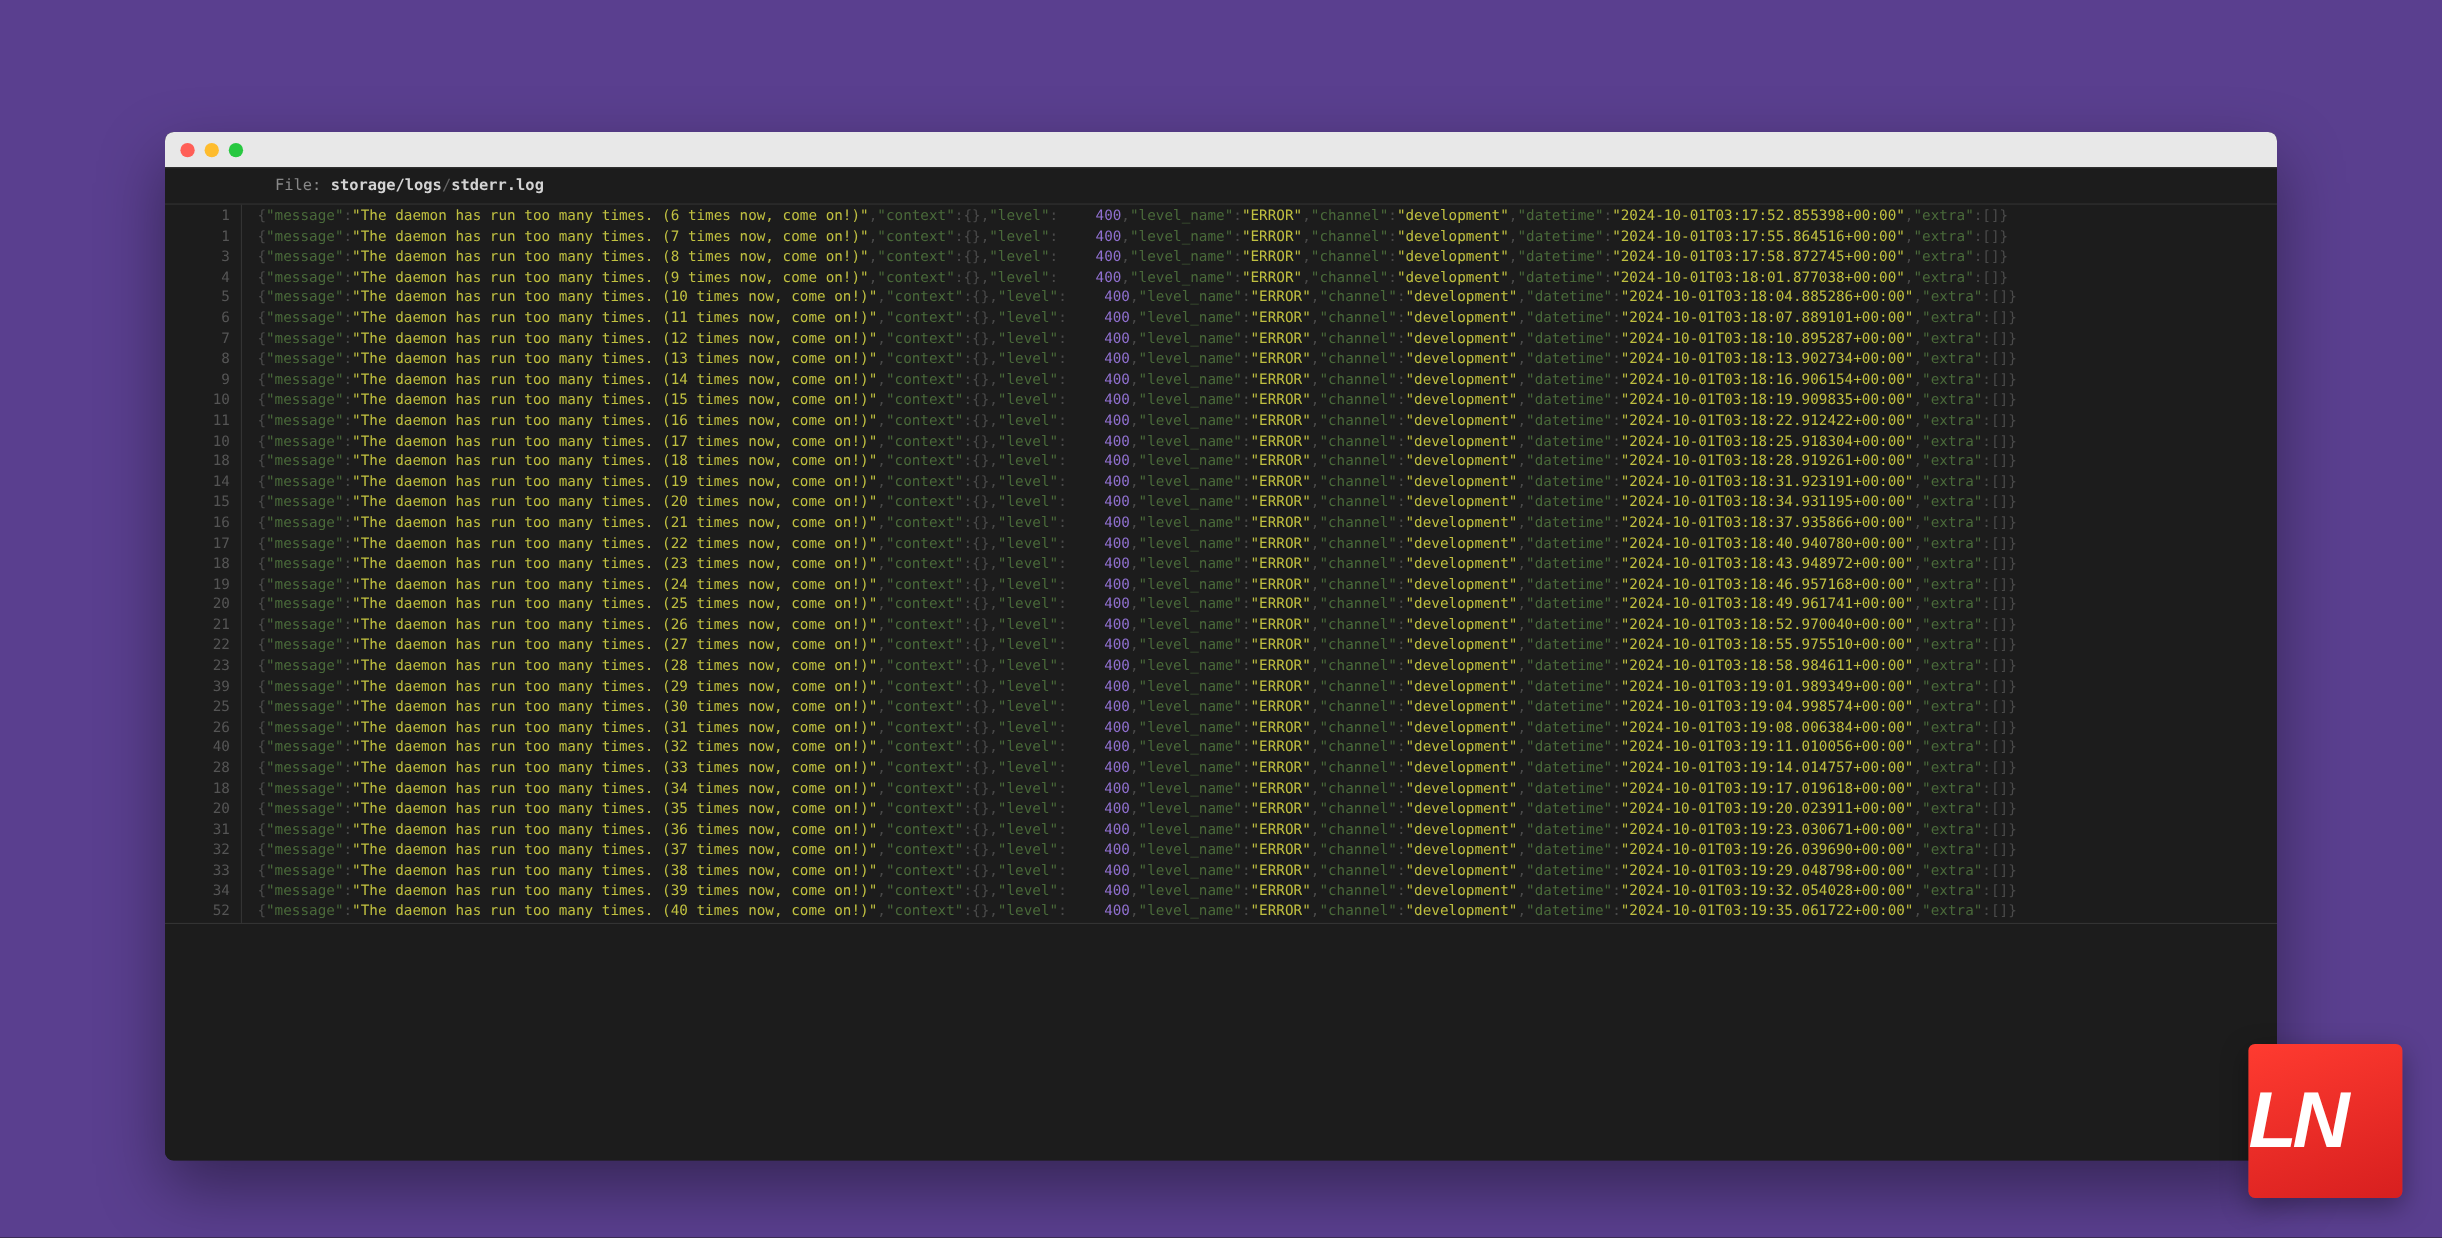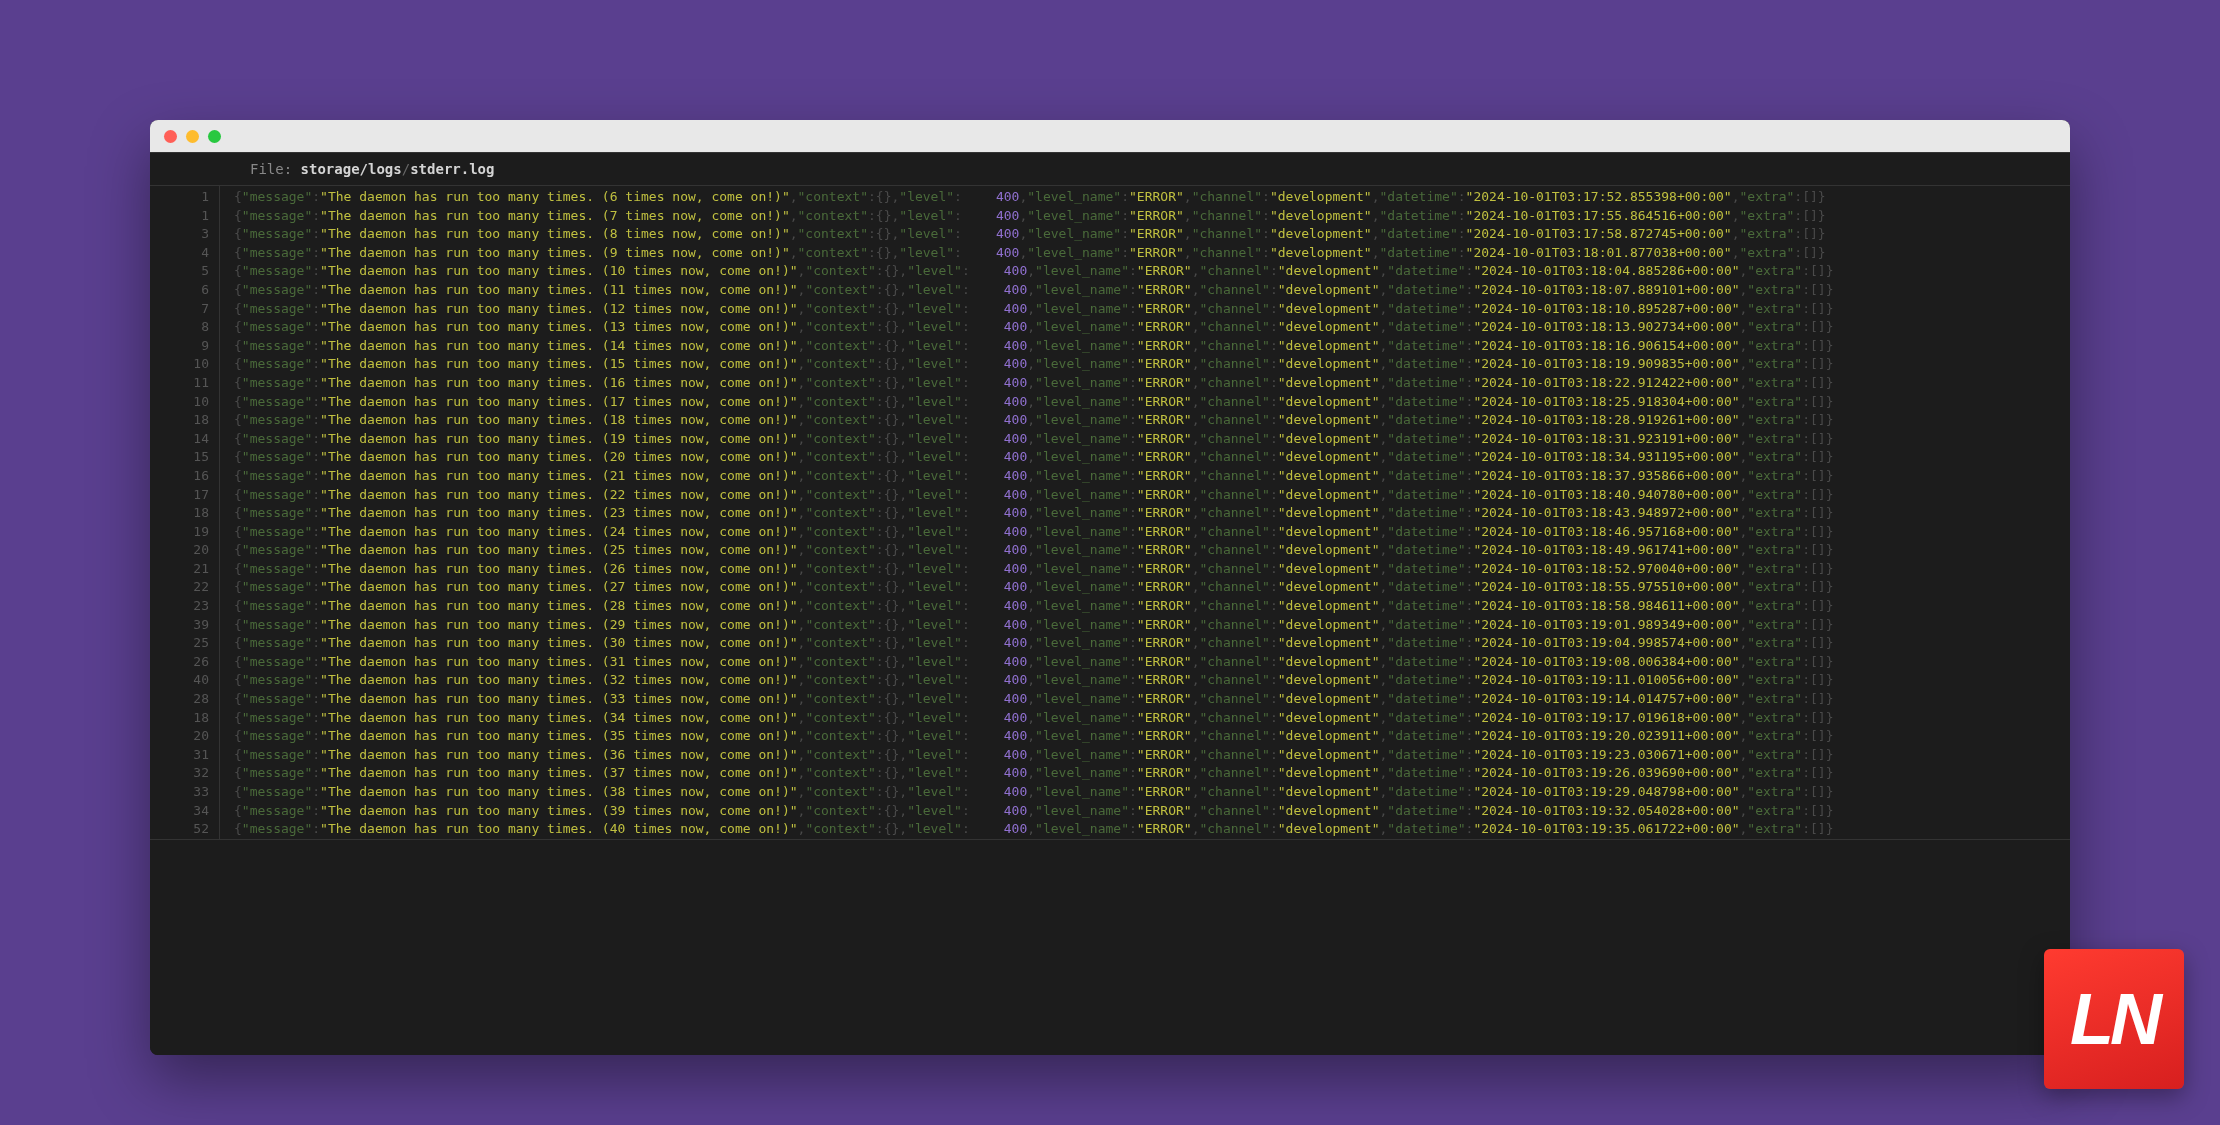--- a/index.html
+++ b/index.html
@@ -82,21 +82,20 @@
 .logo-badge {
   position: absolute;
   right: 36px;
   bottom: 36px;
   width: 140px;
   height: 140px;
   background: linear-gradient(160deg, #ff3b30, #d71f1f);
   border-radius: 6px;
   display: flex;
   align-items: center;
-  justify-content: center;
   color: #fff;
   font-family: -apple-system, Helvetica, Arial, sans-serif;
   font-weight: 800;
   font-size: 72px;
   font-style: italic;
   letter-spacing: -4px;
   box-shadow: 0 8px 24px rgba(0,0,0,0.35);
 }
 </style>
 </head>

